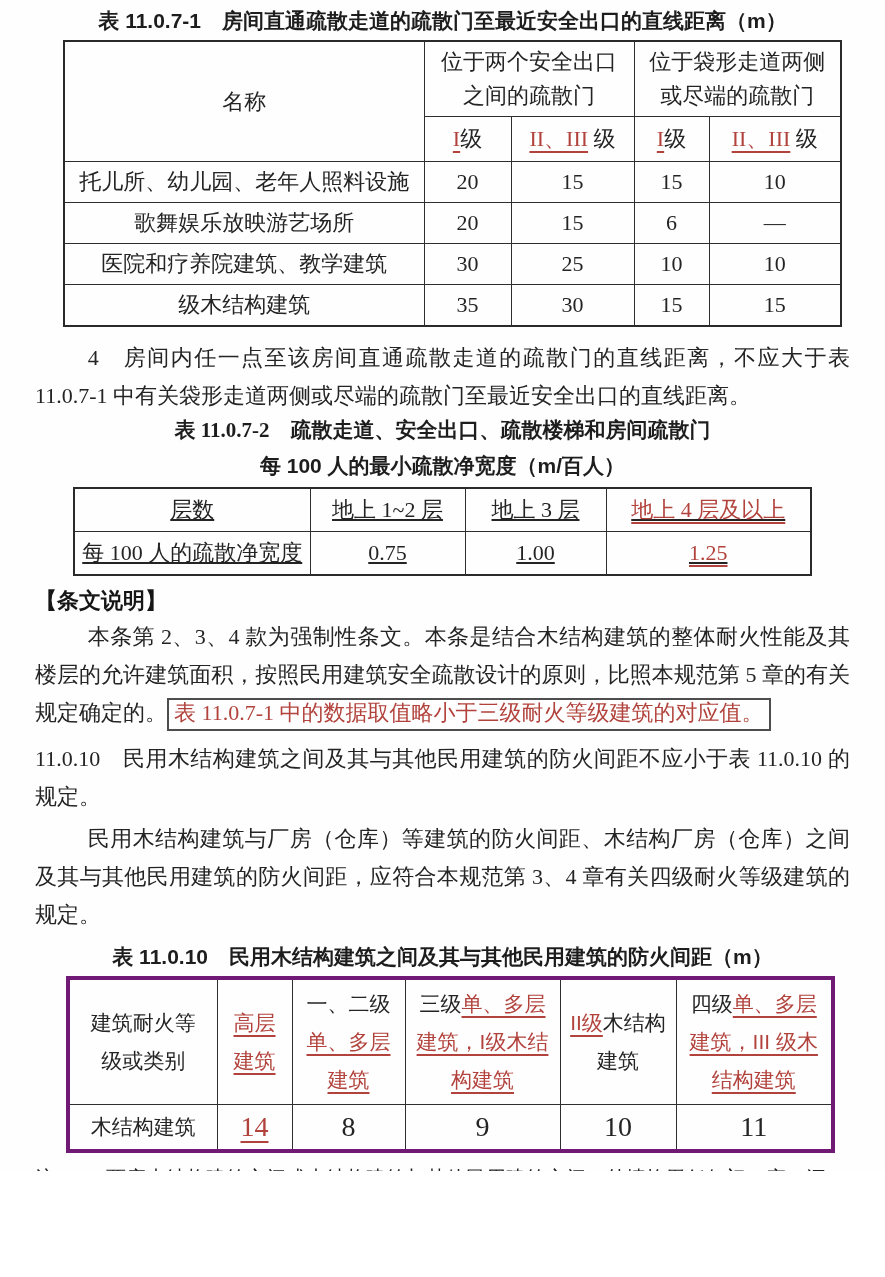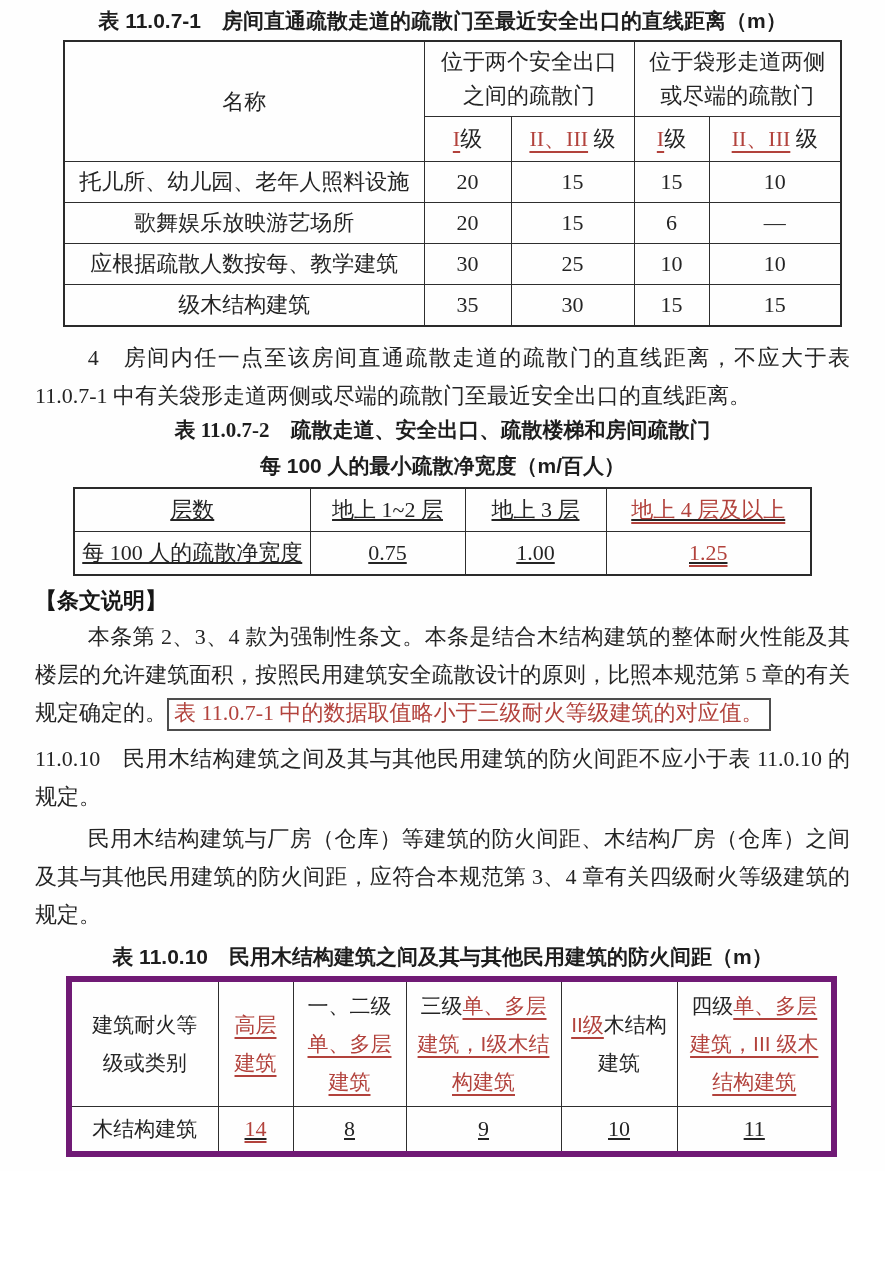--- a/index.html
+++ b/index.html
@@ -60,28 +60,28 @@
     vertical-align: middle;
     overflow: hidden;
   }
   .t1 { width: 777px; margin: 4px 0 0 28px; border: 2px solid #2a2a2a; }
   .t1 .grp { height: 74px; line-height: 34px; }
   .t1 .sub { height: 44px; }
   .t1 .drow td { height: 40px; }
   .t2 { width: 737px; margin: 6px 0 0 38px; border: 2px solid #2a2a2a; }
   .t2 td { height: 42px; text-decoration: underline; }
   .t3 {
-    width: 765px; margin: 4px 0 0 31px; border: 6px solid #701a75;
+    width: 765px; margin: 4px 0 0 31px; border: 4px solid #701a75;
     font-family: "Liberation Sans", "DejaVu Sans", sans-serif;
     font-size: 21px;
   }
   .t3 .hrow td { height: 116px; line-height: 38px; padding: 4px 8px; }
   .t3 .hrow .c1 { padding: 4px 14px; }
   .t3 .drow td { height: 44px; }
-  .t3 .num { font-family: "Liberation Serif", "DejaVu Serif", serif; font-size: 22px; text-decoration: underline; }
+  .t3 .num { font-family: "Liberation Serif", "DejaVu Serif", serif; font-size: 28px; }
   
   .red { color: #b2423c; }
   .u {
     text-decoration: underline;
     text-decoration-color: #b2423c;
     text-decoration-thickness: 1.5px;
     text-underline-offset: 5px;
   }
   .redbox {
     color: #b2423c;
@@ -185,21 +185,21 @@
         <td>10</td>
       </tr>
       <tr class="drow">
         <td>歌舞娱乐放映游艺场所</td>
         <td>20</td>
         <td>15</td>
         <td>6</td>
         <td>—</td>
       </tr>
       <tr class="drow">
-        <td>应根据疏散人数按每、教学建筑</td>
+        <td>医院和疗养院建筑、教学建筑</td>
         <td>30</td>
         <td>25</td>
         <td>10</td>
         <td>10</td>
       </tr>
       <tr class="drow">
         <td>级木结构建筑</td>
         <td>35</td>
         <td>30</td>
         <td>15</td>

